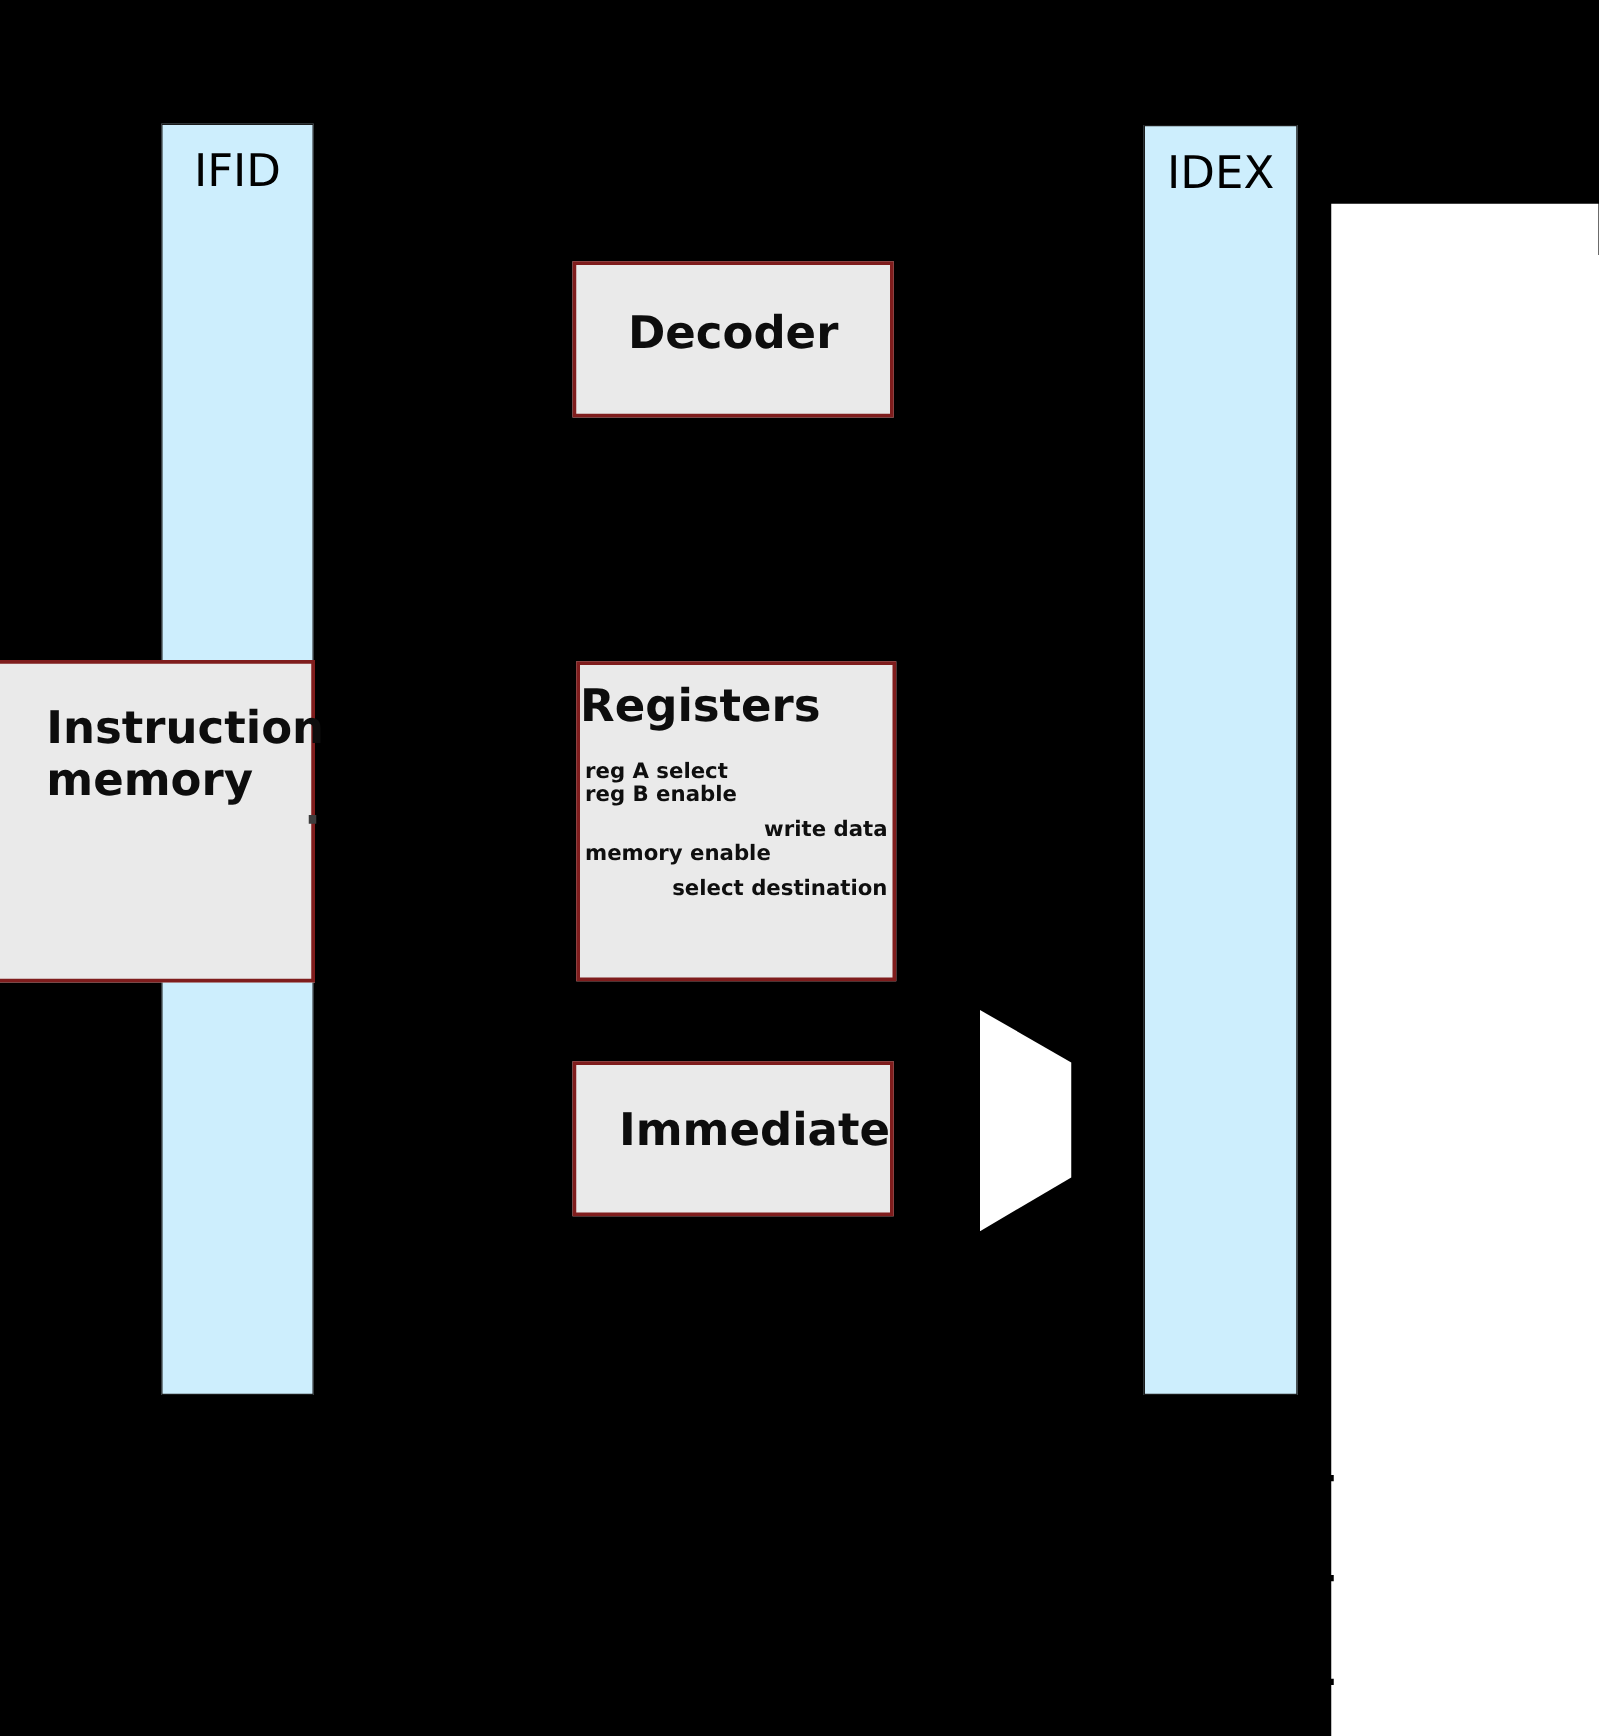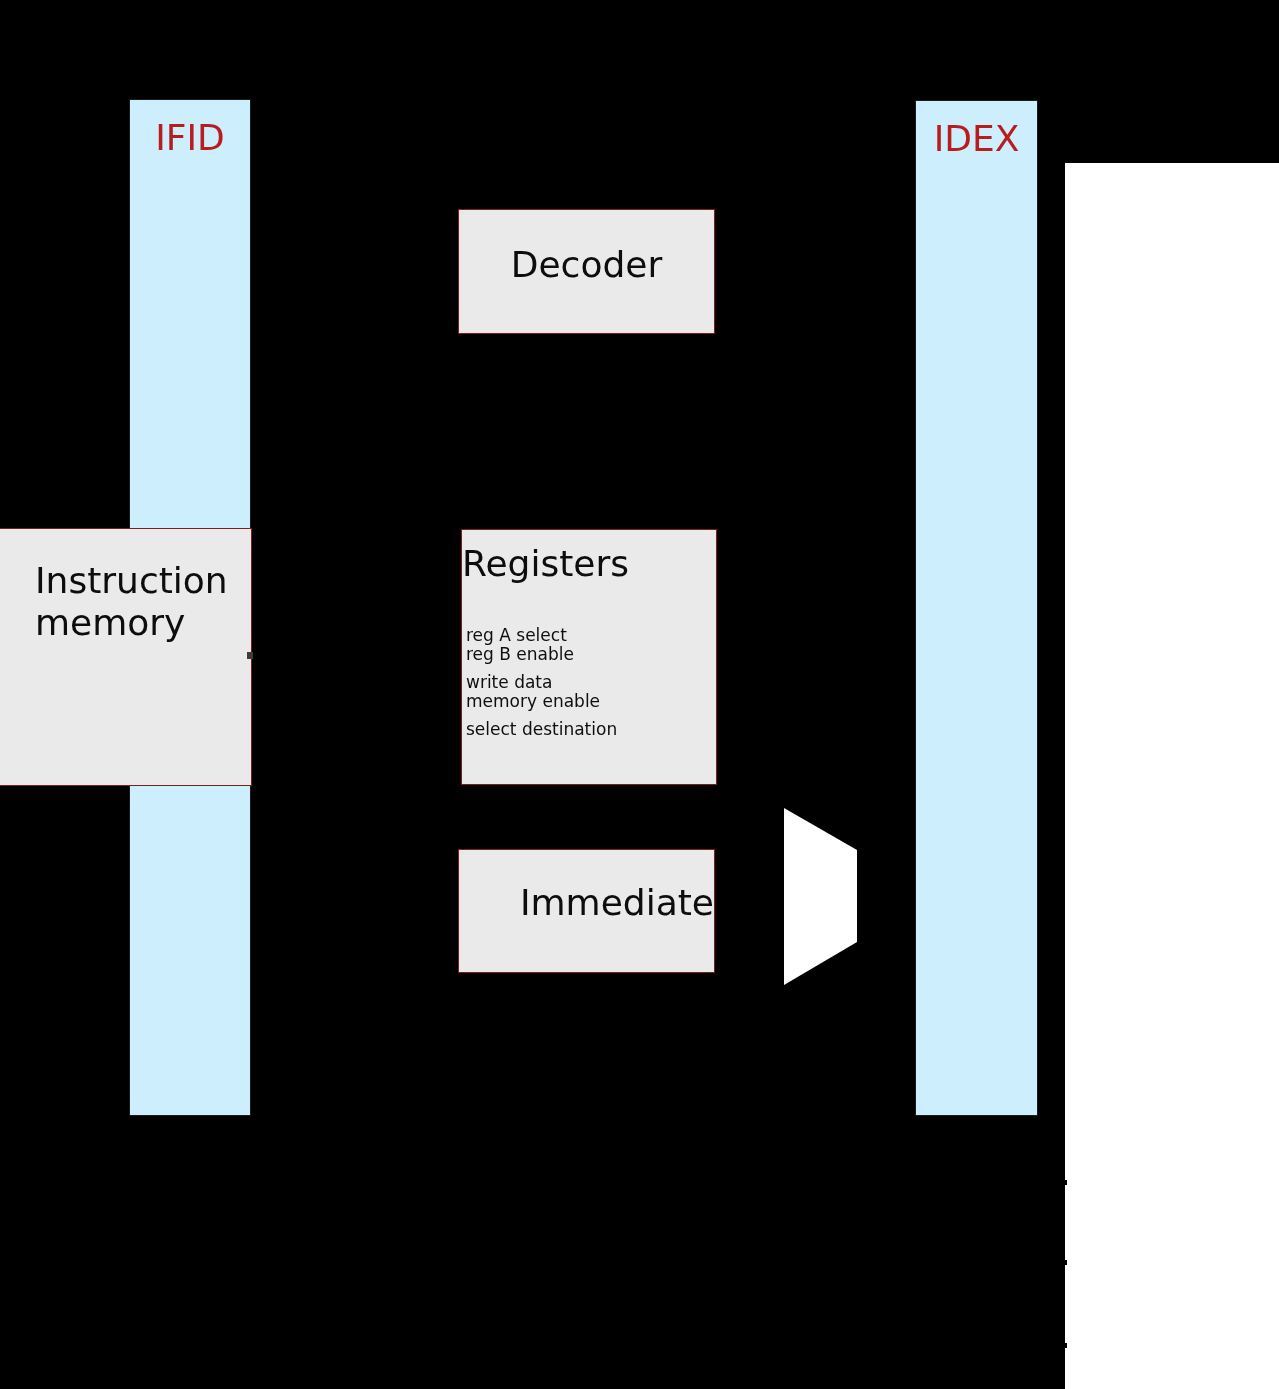--- a/index.html
+++ b/index.html
@@ -41,41 +41,42 @@
     box-sizing: border-box;
   }
   .pipe-bar .pipe-label {
     position: absolute;
     left: 0;
     right: 0;
     top: 18px;
     text-align: center;
     font-size: 36px;
     line-height: 40px;
-    color: #b91c1c;
+    color: #000000;
     white-space: nowrap;
   }
   #bar-ifid {
     left: 129px;
     top: 99px;
     width: 122px;
     height: 1017px;
   }
   #bar-idex {
     left: 915px;
     top: 100px;
     width: 123px;
     height: 1016px;
   }
   
   .block {
     position: absolute;
     background: #eaeaea;
-    border: 1px solid #7f1d1d;
+    border: 3px solid #7f1d1d;
     box-sizing: border-box;
+    font-weight: bold;
   }
   .block-title {
     position: absolute;
     font-size: 36px;
     line-height: 42px;
     color: #0d0d0d;
     white-space: pre-line;
   }
   #block-instruction-memory {
     left: -6px;
@@ -107,30 +108,30 @@
     height: 256px;
   }
   #block-registers .block-title {
     left: 0;
     right: 0;
     top: 13px;
   }
   .reg-ports {
     position: absolute;
     left: 4px;
-    top: 96px;
+    top: 76px;
     right: 4px;
   }
   .reg-port {
     font-size: 17px;
     line-height: 19px;
     color: #0f0f0f;
     white-space: nowrap;
   }
-  .reg-port.gap-before { margin-top: 9px; }
+  .reg-port.gap-before { margin-top: 9px; text-align: right; }
   #block-immediate {
     left: 458px;
     top: 849px;
     width: 257px;
     height: 124px;
   }
   #block-immediate .block-title {
     left: 0;
     right: 0;
     top: 32px;

